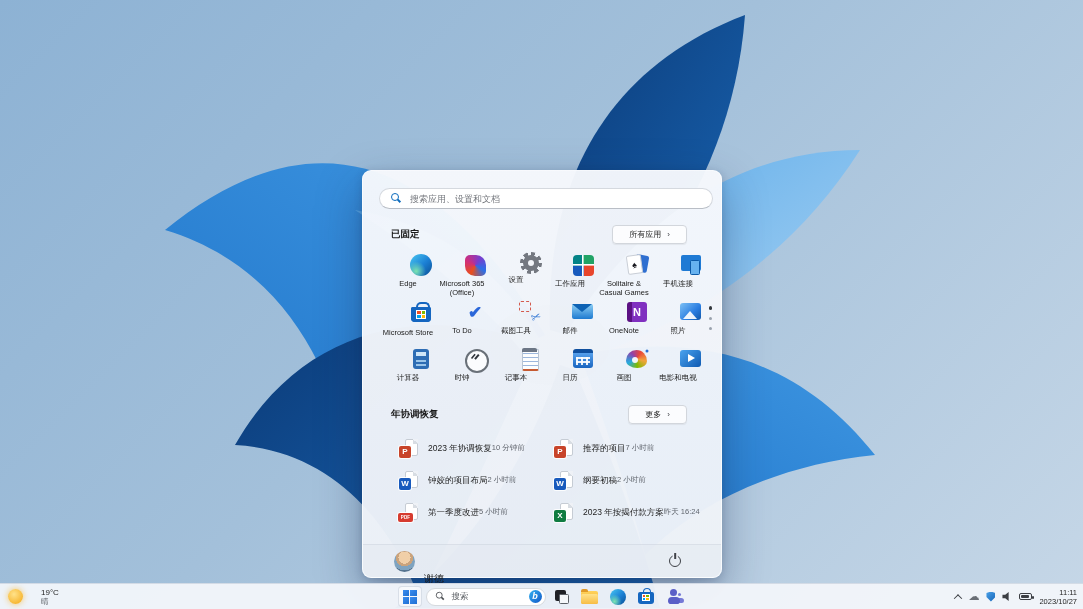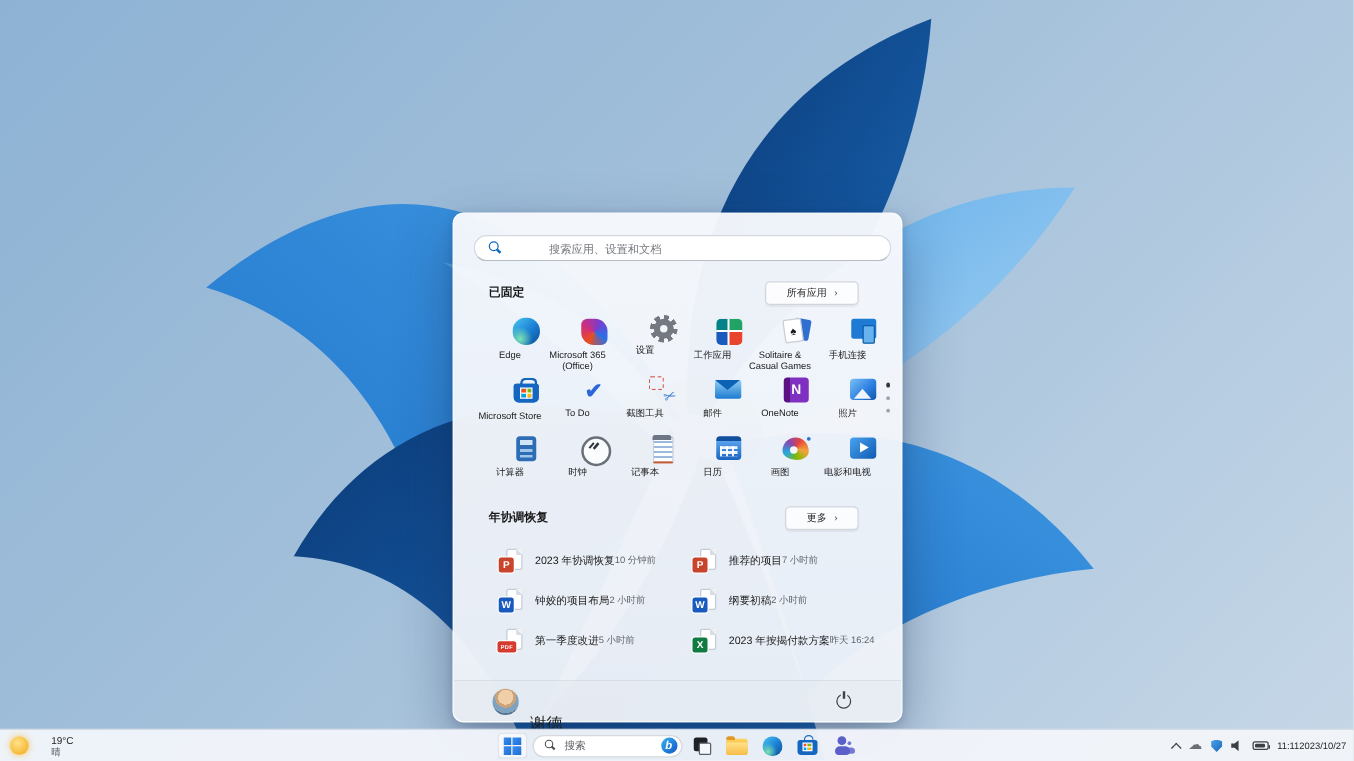--- a/index.html
+++ b/index.html
@@ -11,21 +11,21 @@
   #bloom { position:absolute; inset:0; z-index:0; }
 
   
   .start-panel { position:absolute; left:362px; top:170px; width:360px; height:408px; z-index:5;
     background:linear-gradient(180deg, rgba(246,248,252,.97), rgba(237,241,247,.97));
     border:1px solid rgba(255,255,255,.65); border-radius:9px;
     box-shadow:0 18px 45px rgba(20,40,80,.38), 0 2px 8px rgba(20,40,80,.18); }
 
   .search-box { position:absolute; left:16px; right:8px; top:17px; height:21px;
     background:#fff; border:1px solid #d5d9df; border-bottom-color:#b9bec6; border-radius:11px;
-    display:flex; align-items:center; gap:8px; padding-left:11px;justify-content:space-between; }
+    display:flex; align-items:center; gap:8px; padding-left:11px; }
   .search-box input { border:none; outline:none; background:transparent; font-size:9px; color:#3c3f44;
     font-family:"Liberation Sans",sans-serif; width:85%; }
   .search-box input::placeholder { color:#75787e; }
 
   .mag { width:11px; height:11px; position:relative; flex:none; }
   .mag::before { content:""; position:absolute; left:0; top:0; width:6px; height:6px;
     border:1.4px solid currentColor; border-radius:50%; }
   .mag::after { content:""; position:absolute; width:1.5px; height:4px; background:currentColor;
     left:7px; top:6px; transform:rotate(-45deg); }
   .mag.blue { color:#0d6bbd; } .mag.gray { color:#4a4d52; }
@@ -157,21 +157,21 @@
   .rec-time { font-size:7.5px; line-height:9px; color:#61666e; }
 
   
   .user-bar { position:absolute; left:0; right:0; bottom:0; height:33px;
     background:rgba(228,233,241,.55); border-top:1px solid rgba(120,130,150,.12);
     border-radius:0 0 9px 9px; display:flex; align-items:center; justify-content:space-between;
     padding:0 34px 0 31px; }
   .user-chip { display:flex; align-items:center; gap:9px; }
   .avatar { width:21px; height:21px; border-radius:50%;
     background:radial-gradient(circle at 50% 32%, #f0cfa8 0 34%, #caa37c 34% 48%, #7fa3bf 48% 72%, #55738f 72%); }
-  .user-name { font-size:13px; color:#1c1c1c;margin-top:35px; }
+  .user-name { font-size:10px; color:#1c1c1c;margin-top:35px; }
   .power-btn { width:24px; height:24px; display:flex; align-items:center; justify-content:center;
     border-radius:4px; }
   .power { width:12px; height:12px; border:1.4px solid #3f4248; border-radius:50%; position:relative; }
   .power::before { content:""; position:absolute; top:-3.5px; left:50%; transform:translateX(-50%);
     width:1.6px; height:6px; background:#3f4248;
     box-shadow:-1.6px 0 0 #eef1f7, 1.6px 0 0 #eef1f7; }
 
   
   .taskbar { position:absolute; left:0; right:0; bottom:0; height:26px; z-index:10;
     background:rgba(241,245,250,.96); border-top:1px solid rgba(160,175,195,.35);
@@ -237,21 +237,21 @@
   .tray-shield { width:9px; height:10px;
     clip-path:polygon(50% 0,100% 15%,100% 55%,50% 100%,0 55%,0 15%);
     background:linear-gradient(135deg,#4aa0e8,#1766b8); }
   .tray-speaker { width:10px; height:10px; background:#3c3f44;
     clip-path:polygon(0 33%,28% 33%,62% 6%,62% 94%,28% 67%,0 67%); }
   .tray-battery { width:13px; height:7px; border:1px solid #3c3f44; border-radius:2px; position:relative; }
   .tray-battery::before { content:""; position:absolute; left:1px; top:1px; bottom:1px; width:8px;
     background:#3c3f44; border-radius:1px; }
   .tray-battery::after { content:""; position:absolute; right:-2.5px; top:1.5px; width:1.5px; height:3.5px;
     background:#3c3f44; border-radius:1px; }
-  .clock { text-align:left; display:flex; }
+  .clock { text-align:right; display:flex; flex-direction:column; }
   .clock span { font-size:7.5px; line-height:9px; color:#1f1f1f; }
 </style>
 </head>
 <body>
 
 <svg id="bloom" viewBox="0 0 1083 609" preserveAspectRatio="none">
   <defs>
     <linearGradient id="gD" x1="0" y1="0" x2="1" y2="1">
       <stop offset="0" stop-color="#0b3a77"></stop>
         <stop offset="1" stop-color="#1a67b6"></stop>

